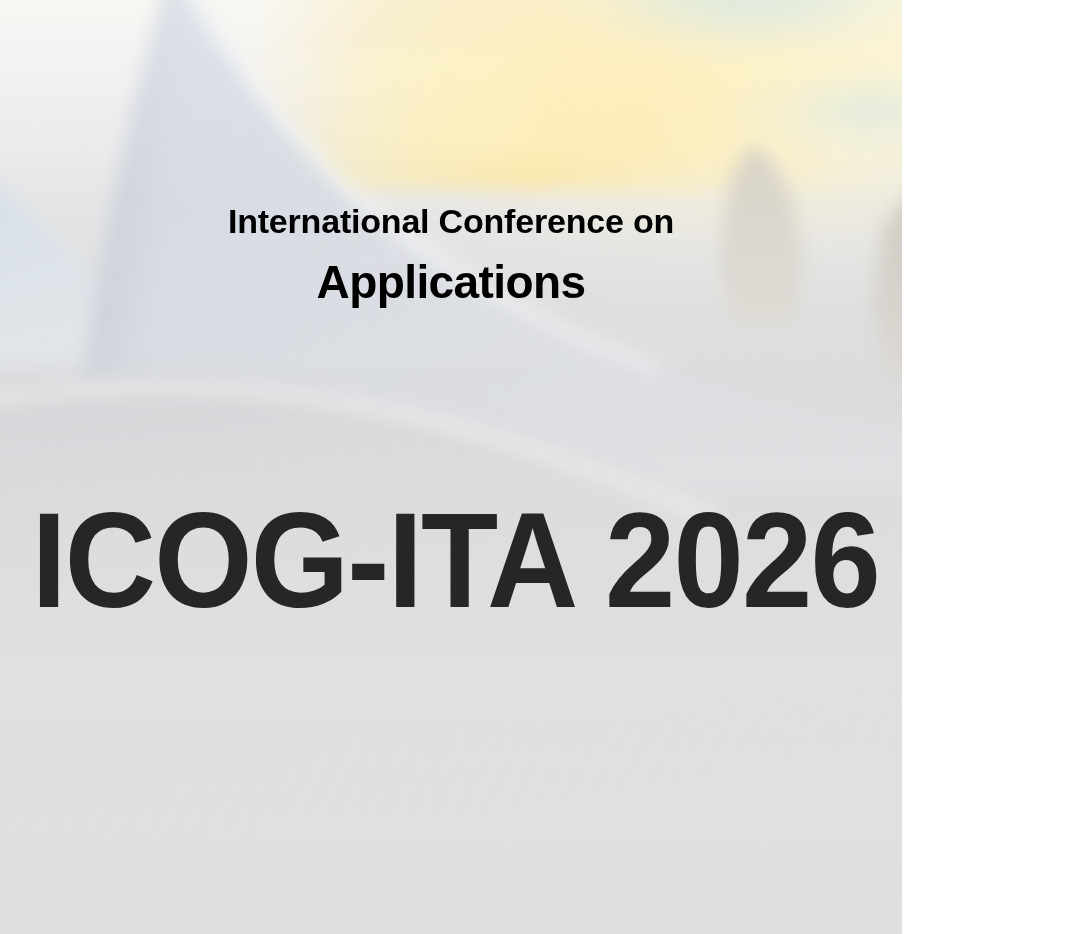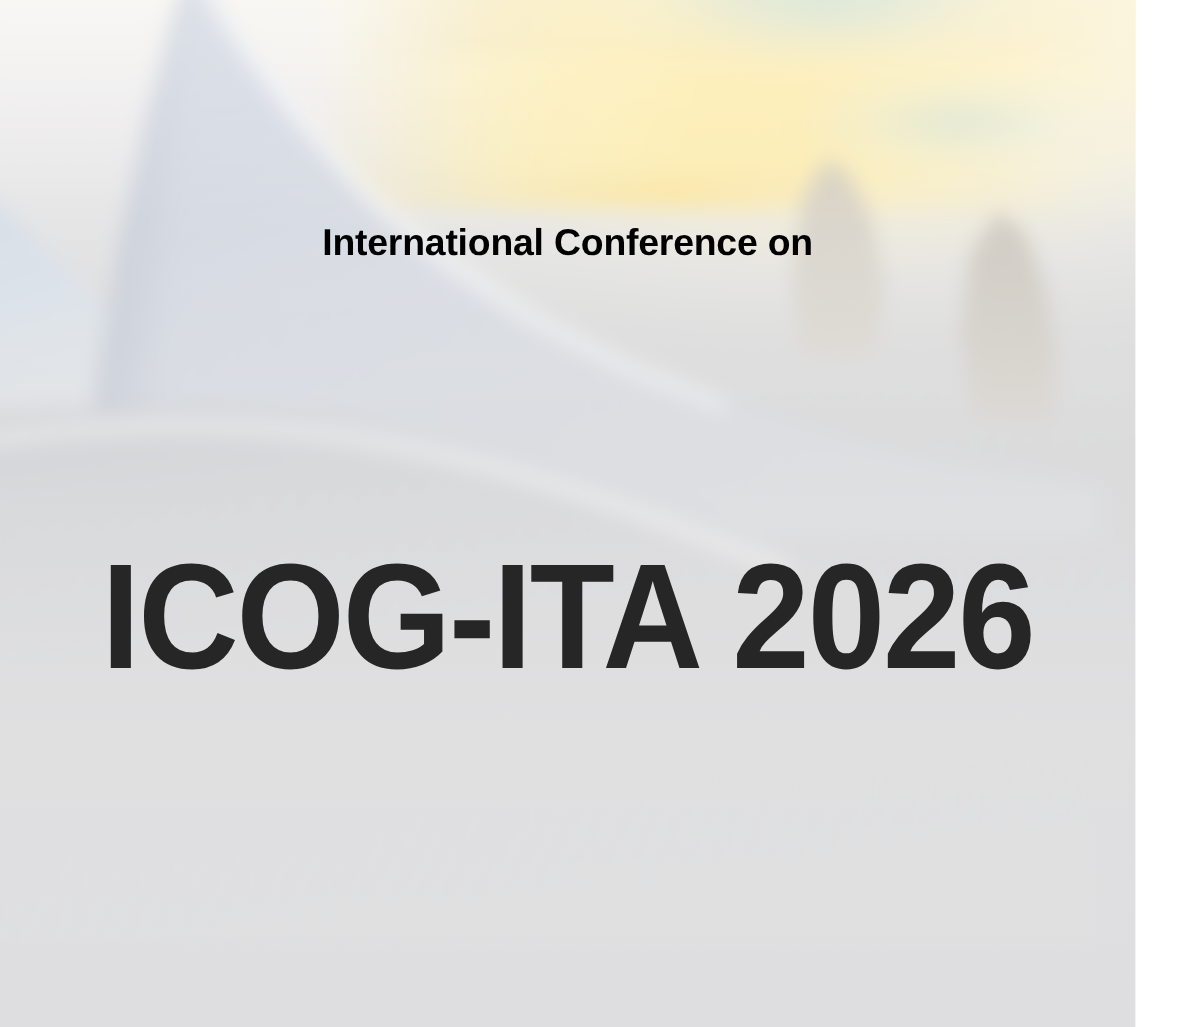--- a/index.html
+++ b/index.html
@@ -6,21 +6,21 @@
     margin: 0;
     padding: 0;
     background: #ffffff;
   }
   body {
     font-family: "Liberation Sans", sans-serif;
   }
 
   .banner {
     position: relative;
-    width: 1032px;
+    width: 902px;
     height: 934px;
     overflow: hidden;
     background: #dcdcdd;
   }
 
   
   .photo {
     position: absolute;
     inset: 0;
     overflow: hidden;
@@ -321,19 +321,20 @@
       <div class="layer speckle"></div>
 
     </div>
     <div class="wash"></div>
   </div>
 
   <div class="content">
 
     <div class="subtitle-block">
       <div class="sub-line-1">International Conference on</div>
+      <div class="sub-line-3">Applications</div>
     </div>
 
     <div class="main-title">ICOG-ITA 2026</div>
 
   </div>
 
 </div>
 
 </body></html>

